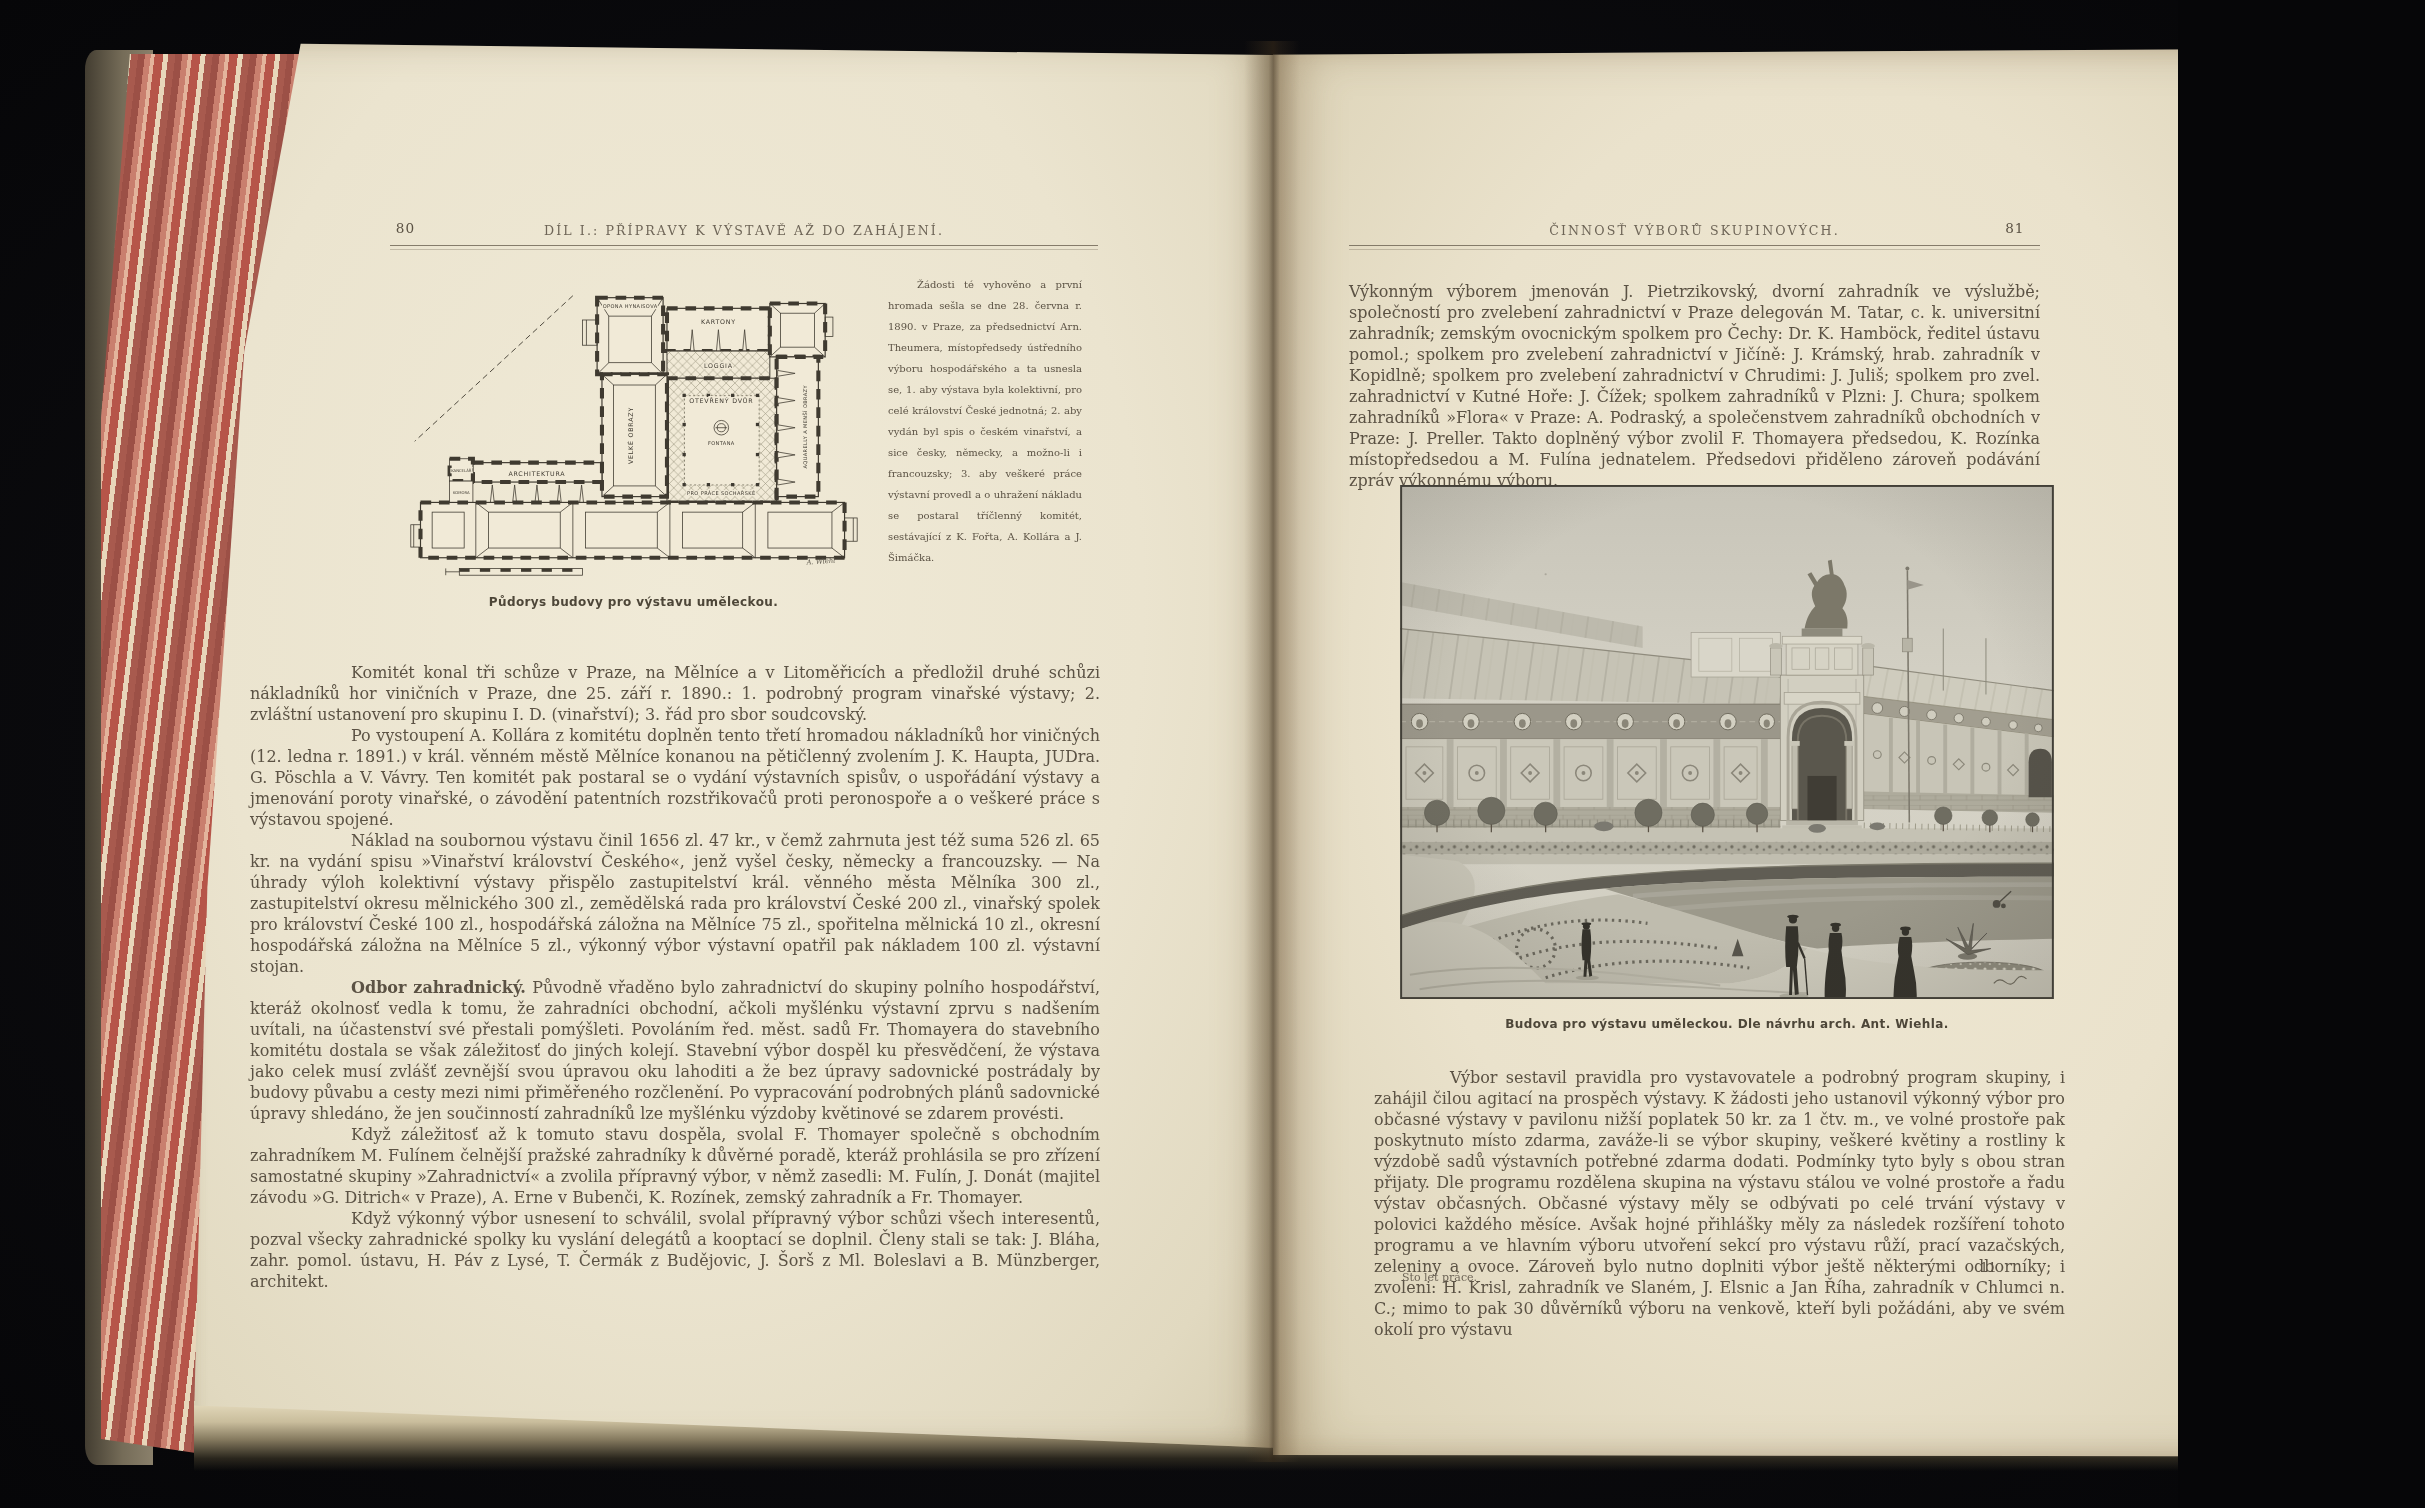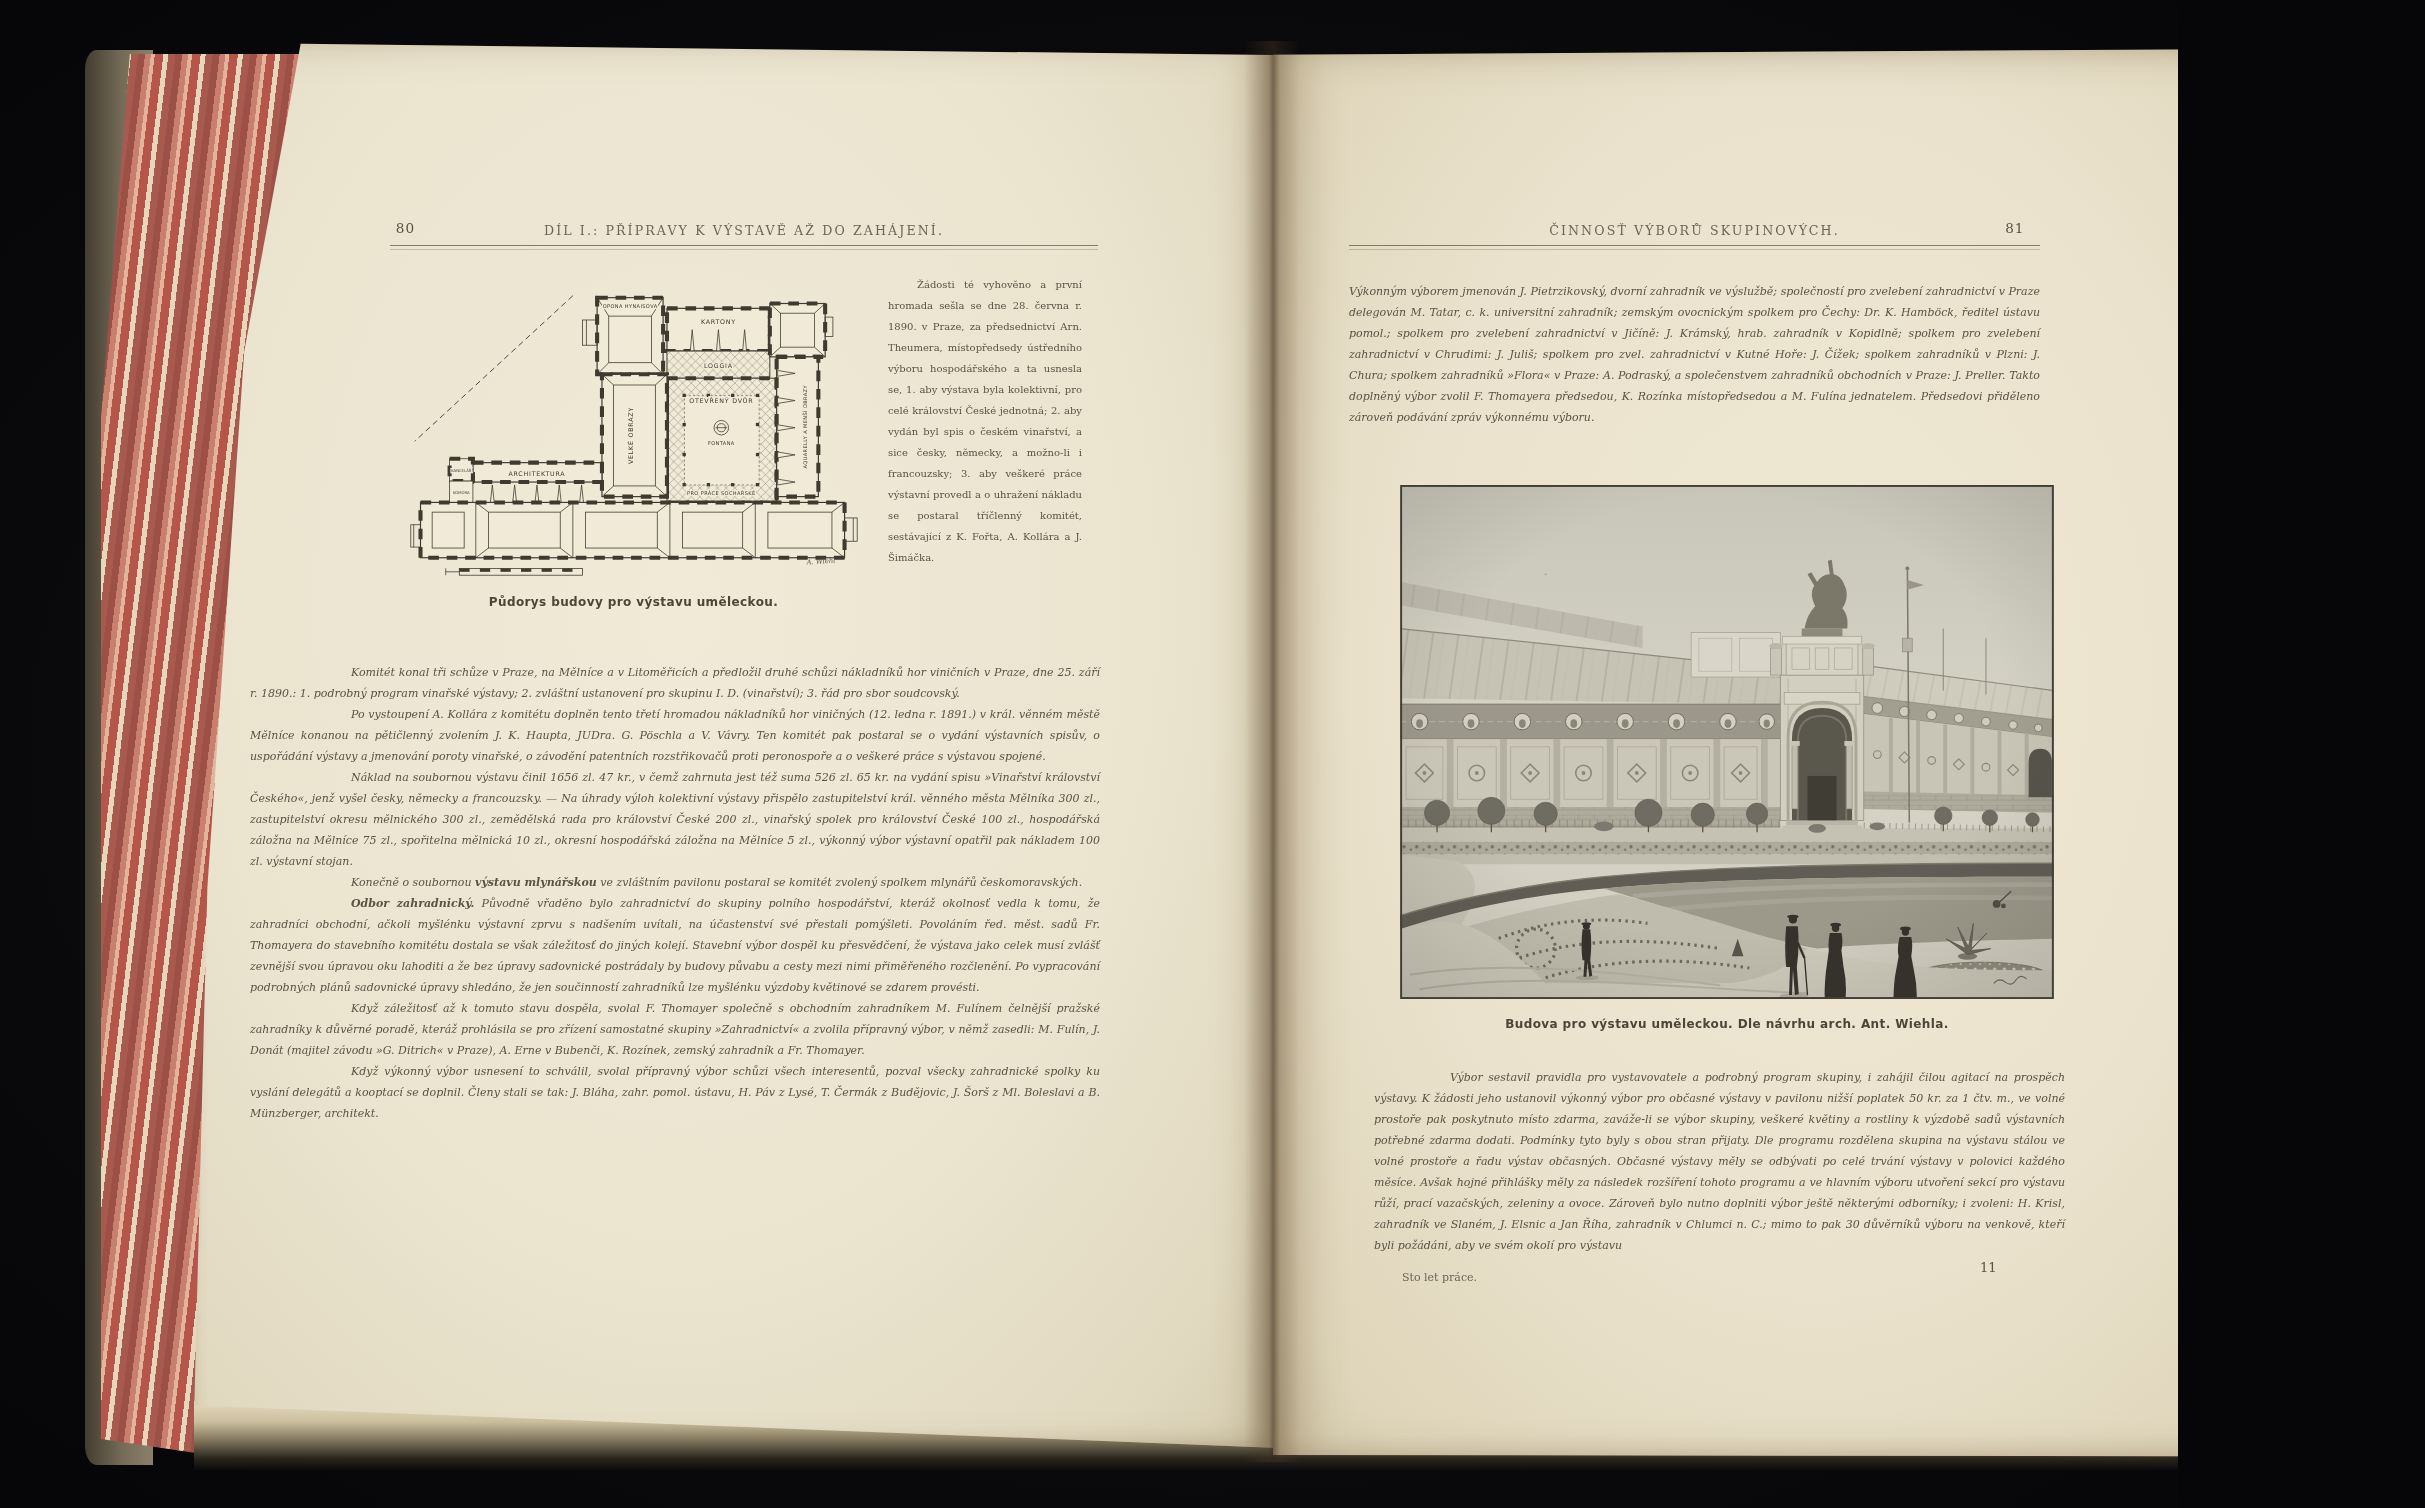--- a/index.html
+++ b/index.html
@@ -30,21 +30,21 @@
     background:linear-gradient(to right,rgba(90,70,45,0) 0%,rgba(75,58,36,.35) 44%,rgba(58,44,27,.55) 52%,rgba(90,70,45,.22) 64%,rgba(120,95,60,0) 100%);}
   .cover-right{position:absolute;left:2265px;top:54px;width:83px;height:1409px;
     background:linear-gradient(to right,#b4a684,#9a8d6f 55%,#6d6350);
     border-left:2.9px solid #a34e41;border-radius:0 7.8px 7.8px 0 / 0 15.5px 15.5px 0;}
   .tear-patch{position:absolute;left:5.8px;top:767px;width:52px;height:189px;background:#e2d6b6;
     border-radius:42% 58% 46% 60%;box-shadow:inset 0 0 8.7px rgba(120,90,50,.4);opacity:.92;}
   
   .content{position:absolute;inset:0;}
   .ink{color:#5b5244;}
   .hdr{font-size:12.6px;letter-spacing:2.1px;color:#6e6557;}
-  .body-text{font-size:11px;line-height:21px;text-align:justify;color:#5b5244;font-style:italic;}
+  .body-text{font-size:16px;line-height:21px;text-align:justify;color:#5b5244;}
   .body-text p{margin:0;text-indent:101px;}
   .no-indent p{text-indent:0;}
   .rule{height:2.9px;border-top:1.6px solid rgba(108,98,82,.8);border-bottom:1px solid rgba(108,98,82,.32);}
   .lp-header{left:390px;top:220px;width:708px;text-align:center;}
   .lp-header .pn{position:absolute;left:5.8px;top:0;font-size:13.6px;letter-spacing:1px;}
   .lp-rule{left:390px;top:245px;width:708px;}
   .lp-column{left:888px;top:274px;width:194px;font-size:10px;line-height:21px;text-align:justify;color:#5b5244;}
   .lp-column p{margin:0;text-indent:29px;}
   .figure-plan{left:403px;top:287px;width:461px;height:295px;}
   .caption{font-family:"DejaVu Sans","Liberation Sans",sans-serif;font-weight:bold;font-size:12px;
@@ -259,21 +259,20 @@
     <div class="abs lp-caption caption">Půdorys budovy pro výstavu uměleckou.</div>
 
     <div class="abs lp-column">
       <p>Žádosti té vyhověno a první hromada sešla se dne 28. června r. 1890. v Praze, za předsednictví Arn. Theumera, místopředsedy ústředního výboru hospodářského a ta usnesla se, 1. aby výstava byla kolektivní, pro celé království České jednotná; 2. aby vydán byl spis o českém vinařství, a sice česky, německy, a možno-li i francouzsky; 3. aby veškeré práce výstavní provedl a o uhražení nákladu se postaral tříčlenný komitét, sestávající z K. Fořta, A. Kollára a J. Šimáčka.</p>
     </div>
 
     <div class="abs lp-body body-text">
       <p>Komitét konal tři schůze v Praze, na Mělníce a v Litoměřicích a předložil druhé schůzi nákladníků hor viničních v Praze, dne 25. září r. 1890.: 1. podrobný program vinařské výstavy; 2. zvláštní ustanovení pro skupinu I. D. (vinařství); 3. řád pro sbor soudcovský.</p>
       <p>Po vystoupení A. Kollára z komitétu doplněn tento třetí hromadou nákladníků hor viničných (12. ledna r. 1891.) v král. věnném městě Mělníce konanou na pětičlenný zvolením J. K. Haupta, JUDra. G. Pöschla a V. Vávry. Ten komitét pak postaral se o vydání výstavních spisův, o uspořádání výstavy a jmenování poroty vinařské, o závodění patentních rozstřikovačů proti peronospoře a o veškeré práce s výstavou spojené.</p>
       <p>Náklad na soubornou výstavu činil 1656 zl. 47 kr., v čemž zahrnuta jest též suma 526 zl. 65 kr. na vydání spisu »Vinařství království Českého«, jenž vyšel česky, německy a francouzsky. — Na úhrady výloh kolektivní výstavy přispělo zastupitelství král. věnného města Mělníka 300 zl., zastupitelství okresu mělnického 300 zl., zemědělská rada pro království České 200 zl., vinařský spolek pro království České 100 zl., hospodářská záložna na Mělníce 75 zl., spořitelna mělnická 10 zl., okresní hospodářská záložna na Mělníce 5 zl., výkonný výbor výstavní opatřil pak nákladem 100 zl. výstavní stojan.</p>
-      <p><span>Konečně o soubornou </span><b>výstavu mlynářskou</b><span> ve zvláštním pavilonu postaral se komitét zvolený spolkem mlynářů českomoravských.</span></p>
       <p><b>Odbor zahradnický.</b><span> Původně vřaděno bylo zahradnictví do skupiny polního hospodářství, kteráž okolnosť vedla k tomu, že zahradníci obchodní, ačkoli myšlénku výstavní zprvu s nadšením uvítali, na účastenství své přestali pomýšleti. Povoláním řed. měst. sadů Fr. Thomayera do stavebního komitétu dostala se však záležitosť do jiných kolejí. Stavební výbor dospěl ku přesvědčení, že výstava jako celek musí zvlášť zevnější svou úpravou oku lahoditi a že bez úpravy sadovnické postrádaly by budovy půvabu a cesty mezi nimi přiměřeného rozčlenění. Po vypracování podrobných plánů sadovnické úpravy shledáno, že jen součinností zahradníků lze myšlénku výzdoby květinové se zdarem provésti.</span></p>
       <p>Když záležitosť až k tomuto stavu dospěla, svolal F. Thomayer společně s obchodním zahradníkem M. Fulínem čelnější pražské zahradníky k důvěrné poradě, kteráž prohlásila se pro zřízení samostatné skupiny »Zahradnictví« a zvolila přípravný výbor, v němž zasedli: M. Fulín, J. Donát (majitel závodu »G. Ditrich« v Praze), A. Erne v Bubenči, K. Rozínek, zemský zahradník a Fr. Thomayer.</p>
       <p>Když výkonný výbor usnesení to schválil, svolal přípravný výbor schůzi všech interesentů, pozval všecky zahradnické spolky ku vyslání delegátů a kooptací se doplnil. Členy stali se tak: J. Bláha, zahr. pomol. ústavu, H. Páv z Lysé, T. Čermák z Budějovic, J. Šorš z Ml. Boleslavi a B. Münzberger, architekt.</p>
     </div>
 
     <div class="abs rp-header">
       <span class="hdr">ČINNOSŤ VÝBORŮ SKUPINOVÝCH.</span>
       <span class="pn ink">81</span>
     </div>
     <div class="abs rp-rule rule"></div>

